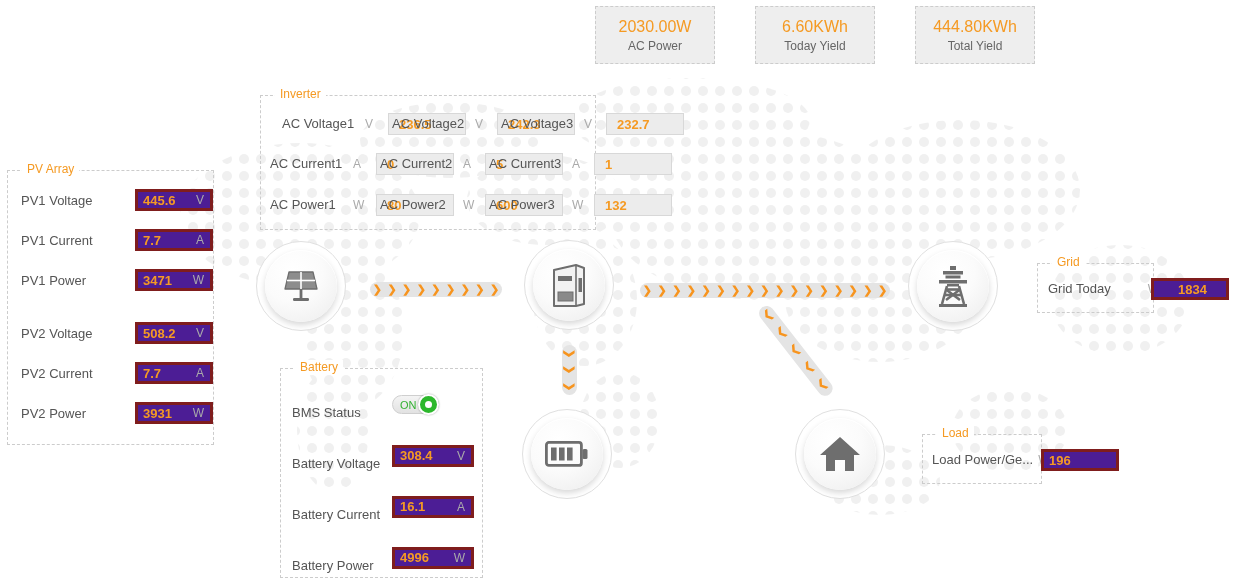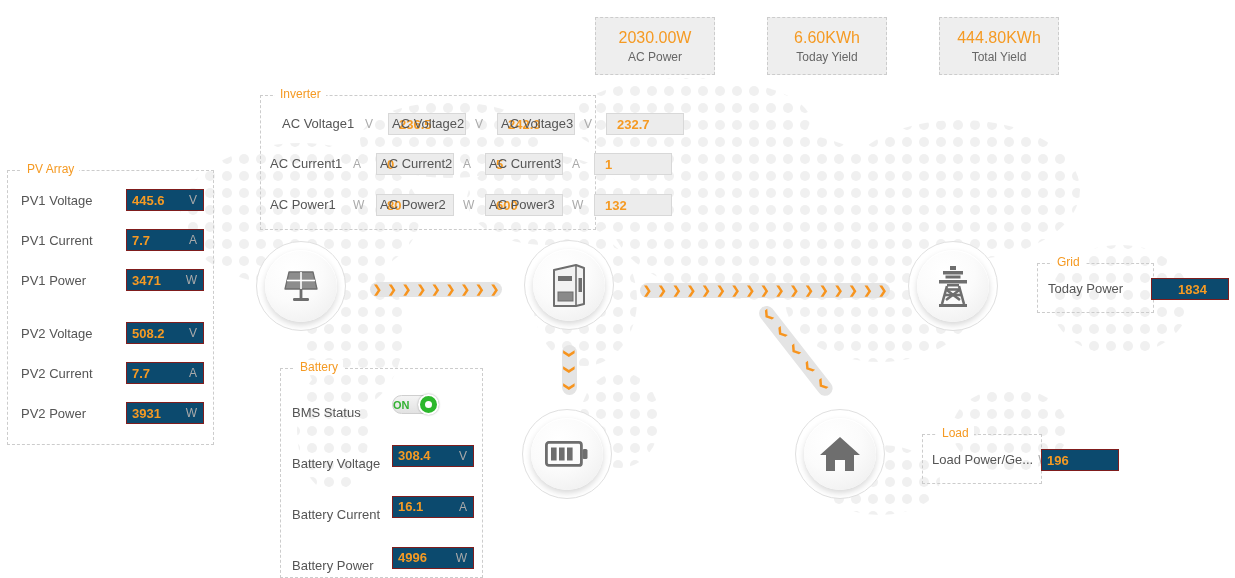--- a/index.html
+++ b/index.html
@@ -16,21 +16,21 @@
   }
 
   
   #map-bg {
     position:absolute; inset:0;
     z-index:0;
     pointer-events:none;
   }
 
   
-  .cards { position:absolute; top:17px; left:595px; z-index:5; display:flex; gap:52px; }
+  .cards { position:absolute; top:6px; left:595px; z-index:5; display:flex; gap:40px; }
   .card {
     width:120px; height:58px;
     background:#eeeeee;
     border:1px dashed #cccccc;
     display:flex; flex-direction:column;
     align-items:center; justify-content:center;
     gap:3px;
   }
   .card-value { color:#f59a23; font-size:16px; }
   .card-label { color:#666; font-size:12px; }
@@ -55,22 +55,22 @@
     align-items:center;
     position:relative;
   }
   .row-label {
     color:#555;
     font-size:13px;
     white-space:nowrap;
   }
   .field {
     position:relative;
-    background:#0c4a6e;
-    border:1px solid #7f1d1d;
+    background:#4c1d95;
+    border:3px solid #7f1d1d;
     height:22px;
     display:flex;
     align-items:center;
     overflow:visible;
   }
   .field-value {
     color:#f59a23;
     font-size:13px;
     padding-left:5px;
     white-space:nowrap;
@@ -83,21 +83,21 @@
     font-size:12px;
   }
   .unit-left {
     color:#aaa;
     font-size:12px;
     margin-right:0px;
   }
 
   
   #pv-panel { left:7px; top:170px; width:207px; height:275px; }
-  #pv-panel .row { margin-left:13px; margin-top:18px; }
+  #pv-panel .row { margin-left:13px; margin-top:18px;justify-content:space-between; }
   #pv-panel .row:first-of-type { margin-top:17px; }
   #pv-panel .row-label { width:105px; }
   #pv-panel .field { width:78px; }
 
   
   #inv-panel { left:260px; top:95px; width:336px; height:135px; }
   .inv-row { position:absolute; height:22px; }
   .inv-label { color:#555; font-size:13px; white-space:nowrap; position:relative; z-index:3; }
   .inv-field {
     position:absolute;
@@ -117,21 +117,22 @@
   #bat-panel .field { width:82px; }
   .toggle {
     width:47px; height:19px;
     border-radius:10px;
     background:linear-gradient(#f4f4f4,#e2e2e2);
     border:1px solid #cfcfcf;
     display:flex; align-items:center;
     position:relative;
   }
   .toggle-text {
-    color:#34b233; font-size:11px; font-weight:bold;
+    color:#34b233; font-size:11px; font-weight:normal;
+    margin-left:7px;
     text-align:center;
   }
   .toggle-knob {
     position:absolute; right:-1px; top:-2px;
     width:21px; height:21px; border-radius:50%;
     background:#2db82d;
     border:2px solid #ffffff;
     box-shadow:0 0 2px rgba(0,0,0,.35);
     display:flex; align-items:center; justify-content:center;
   }
@@ -364,21 +365,21 @@
     <span class="field">
       <span class="field-value">4996</span>
       <span class="field-unit">W</span>
     </span>
   </div>
 </div>
 
 <div class="panel" id="grid-panel">
   <div class="panel-title">Grid</div>
   <div class="inner">
-    <span class="row-label">Today Power</span>
+    <span class="row-label">Grid Today</span>
     <span class="unit-left" style="margin-left:37px;">W</span>
   </div>
   <span class="field">
     <span class="field-value">1834</span>
   </span>
 </div>
 
 <div class="panel" id="load-panel">
   <div class="panel-title">Load</div>
   <div class="inner">

